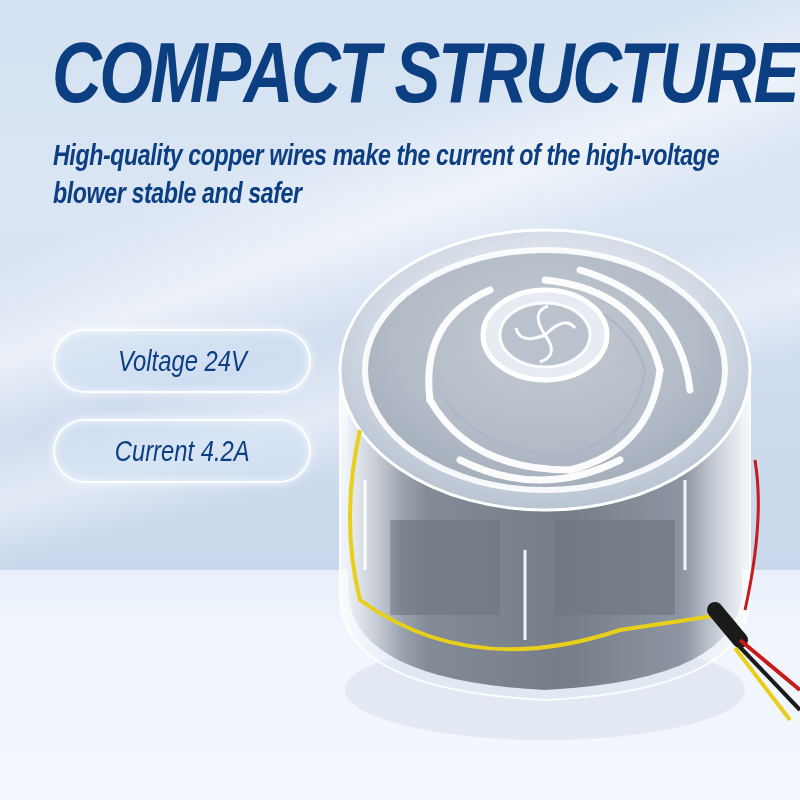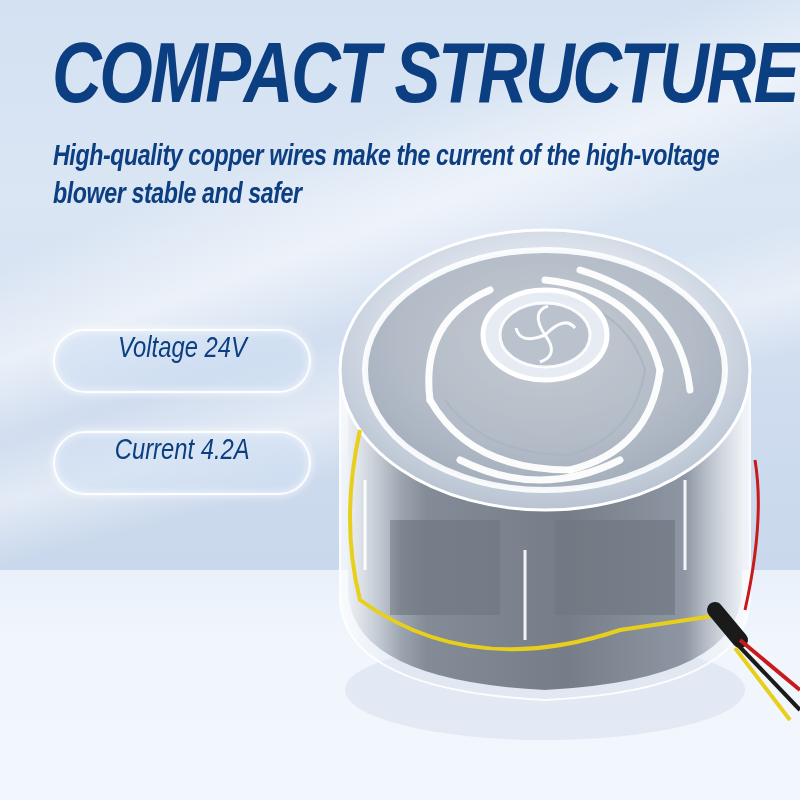--- a/index.html
+++ b/index.html
@@ -30,21 +30,21 @@
       font-size: 29px; line-height: 38px; font-weight: 700; font-style: italic;
       color: #0c3e82; letter-spacing: -0.5px;
       transform: scaleX(0.80); transform-origin: left top;
     }
     .pill {
       position: absolute; left: 53px; width: 258px; height: 64px;
       border-radius: 32px; box-sizing: border-box;
       border: 2px solid rgba(255,255,255,0.95);
       background: rgba(206,222,242,0.55);
       box-shadow: 0 0 8px rgba(255,255,255,0.8), inset 0 0 10px rgba(255,255,255,0.7);
-      display: flex; align-items: flex-start; justify-content: center;
+      display: flex; align-items: center; justify-content: center;
     }
     .pill span {
       font-size: 29px; font-style: italic; color: #0c3e82; font-weight: 400;
       display: inline-block; transform: scaleX(0.82); white-space: nowrap;
     }
     .product {
       position: absolute; left: 320px; top: 220px; width: 480px; height: 520px;
     }
   </style>
 </head>
@@ -52,21 +52,21 @@
 
 <div class="bg-wall"></div>
 <div class="bg-table"></div>
 
 <div class="title">COMPACT STRUCTURE</div>
 <div class="subtitle">High-quality copper wires make the current of the high-voltage blower stable and safer</div>
 
 <div class="pill" style="top:329px;">
   <span>Voltage 24V</span>
 </div>
-<div class="pill" style="top:431px;">
+<div class="pill" style="top:419px;">
   <span>Current 4.2A</span>
 </div>
 
 <div class="product">
   <svg width="480" height="520" viewBox="0 0 480 520" xmlns="http://www.w3.org/2000/svg">
     <defs>
       <radialGradient id="shell" cx="50%" cy="40%" r="60%">
         <stop offset="0%" stop-color="#f4f7fb"></stop>
         <stop offset="60%" stop-color="#d9e0ea"></stop>
         <stop offset="100%" stop-color="#b9c3d1"></stop>

